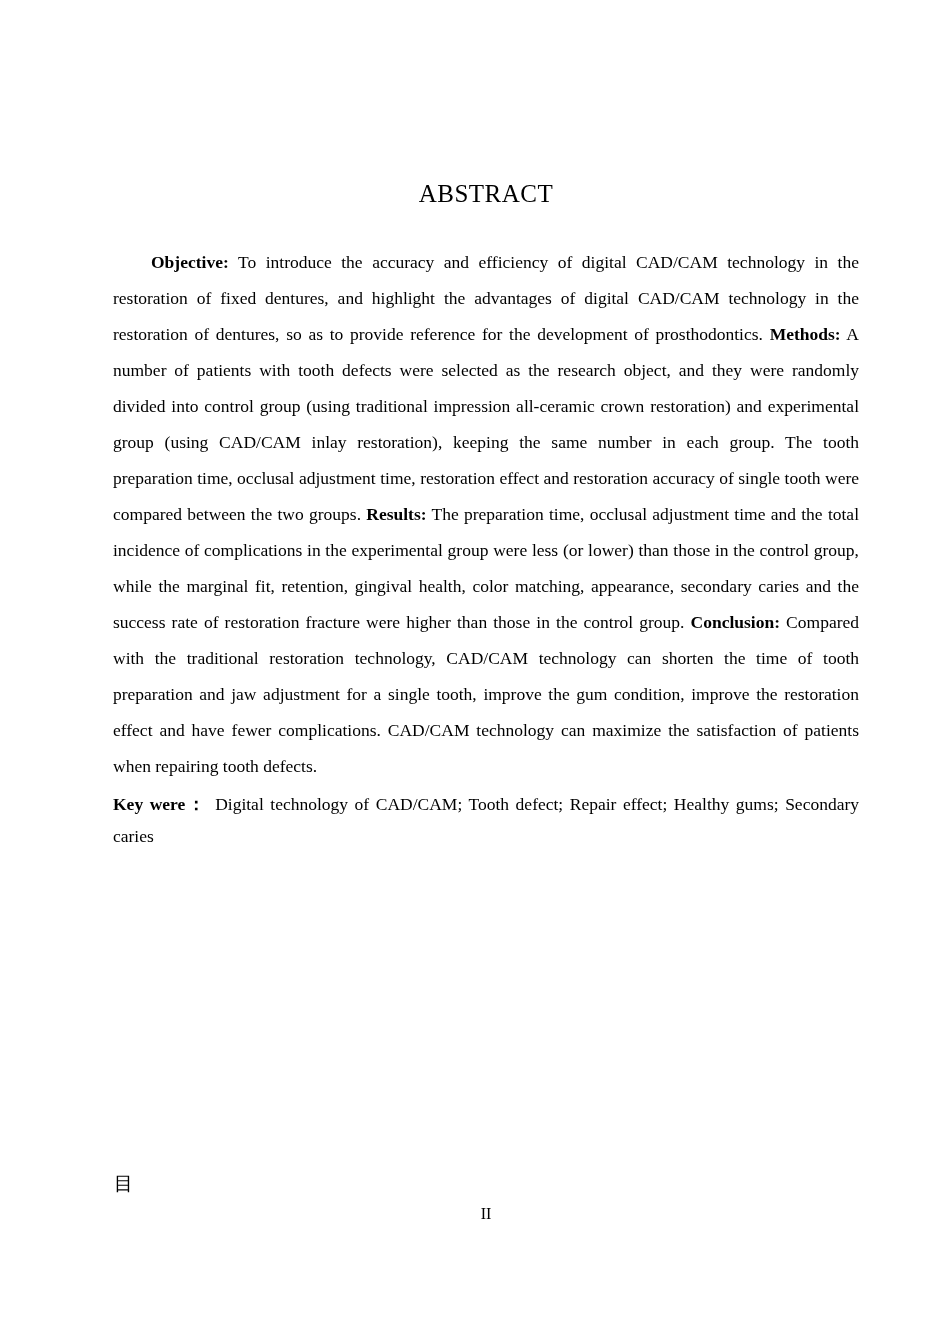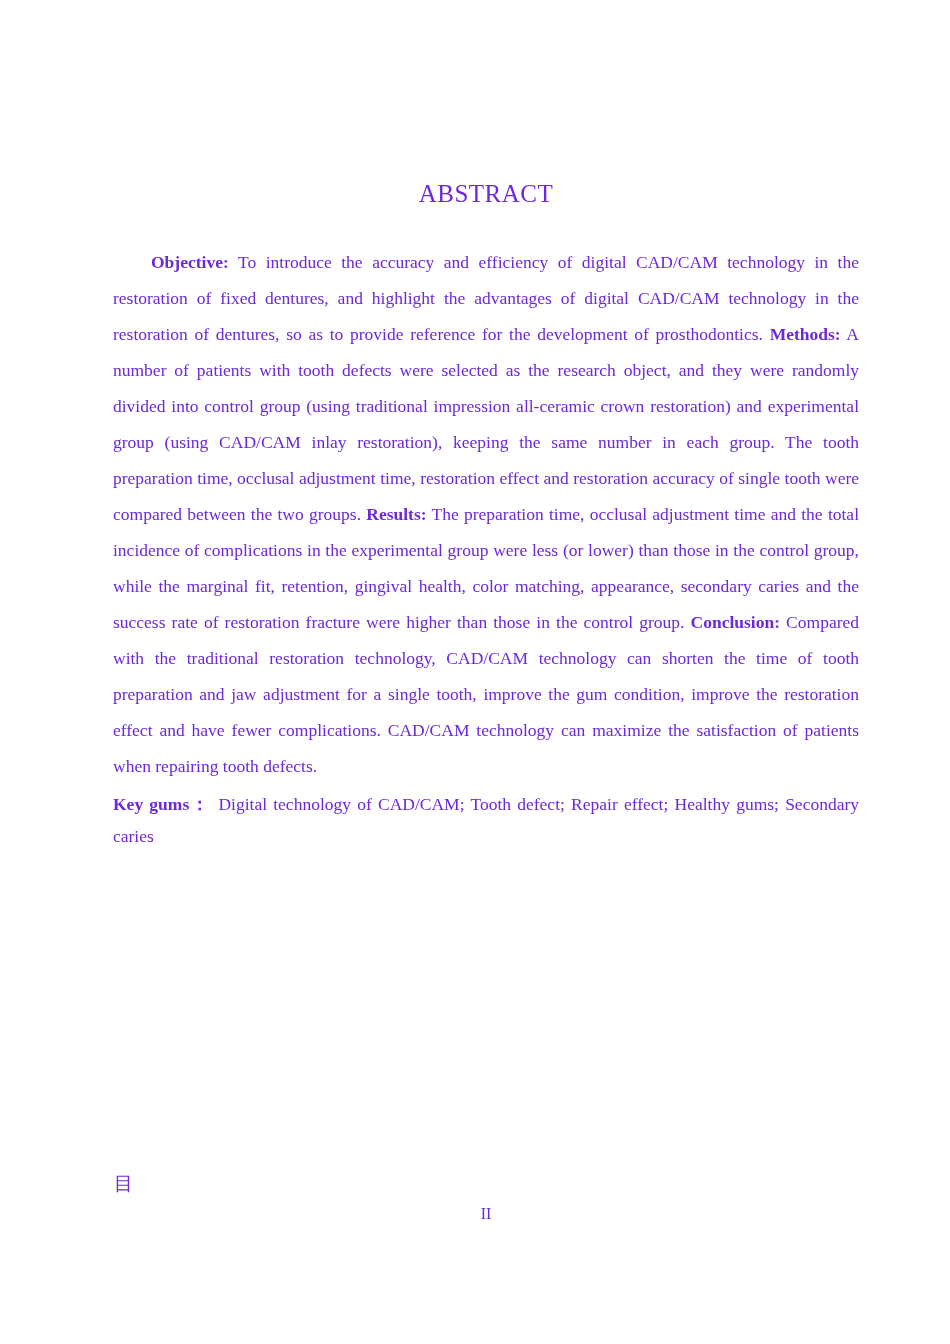--- a/index.html
+++ b/index.html
@@ -6,21 +6,21 @@
     margin: 0;
     padding: 0;
     background: #ffffff;
   }
   .page {
     position: relative;
     width: 950px;
     height: 1344px;
     background: #ffffff;
     font-family: "Liberation Serif", "DejaVu Serif", serif;
-    color: #6d28d9;
+    color: #000000;
     overflow: hidden;
     text-decoration: underline;
   }
   .title {
     position: absolute;
     top: 180px;
     left: 113px;
     width: 746px;
     margin: 0;
     font-size: 25px;
@@ -75,19 +75,19 @@
 </style>
 </head>
 <body>
 
 <div class="page">
 
   <h1 class="title">ABSTRACT</h1>
 
   <p class="abstract"><b>Objective:</b><span> To introduce the accuracy and efficiency of digital CAD/CAM technology in the restoration of fixed dentures, and highlight the advantages of digital CAD/CAM technology in the restoration of dentures, so as to provide reference for the development of prosthodontics. </span><b>Methods:</b><span> A number of patients with tooth defects were selected as the research object, and they were randomly divided into control group (using traditional impression all-ceramic crown restoration) and experimental group (using CAD/CAM inlay restoration), keeping the same number in each group. The tooth preparation time, occlusal adjustment time, restoration effect and restoration accuracy of single tooth were compared between the two groups. </span><b>Results:</b><span> The preparation time, occlusal adjustment time and the total incidence of complications in the experimental group were less (or lower) than those in the control group, while the marginal fit, retention, gingival health, color matching, appearance, secondary caries and the success rate of restoration fracture were higher than those in the control group. </span><b>Conclusion:</b><span> Compared with the traditional restoration technology, CAD/CAM technology can shorten the time of tooth preparation and jaw adjustment for a single tooth, improve the gum condition, improve the restoration effect and have fewer complications. CAD/CAM technology can maximize the satisfaction of patients when repairing tooth defects.</span></p>
 
-  <p class="keywords"><b>Key gums：</b><span>Digital technology of CAD/CAM; Tooth defect; Repair effect; Healthy gums; Secondary caries</span></p>
+  <p class="keywords"><b>Key were：</b><span>Digital technology of CAD/CAM; Tooth defect; Repair effect; Healthy gums; Secondary caries</span></p>
 
   <div class="stray-char">目</div>
 
   <div class="page-number">II</div>
 
 </div>
 
 </body></html>

